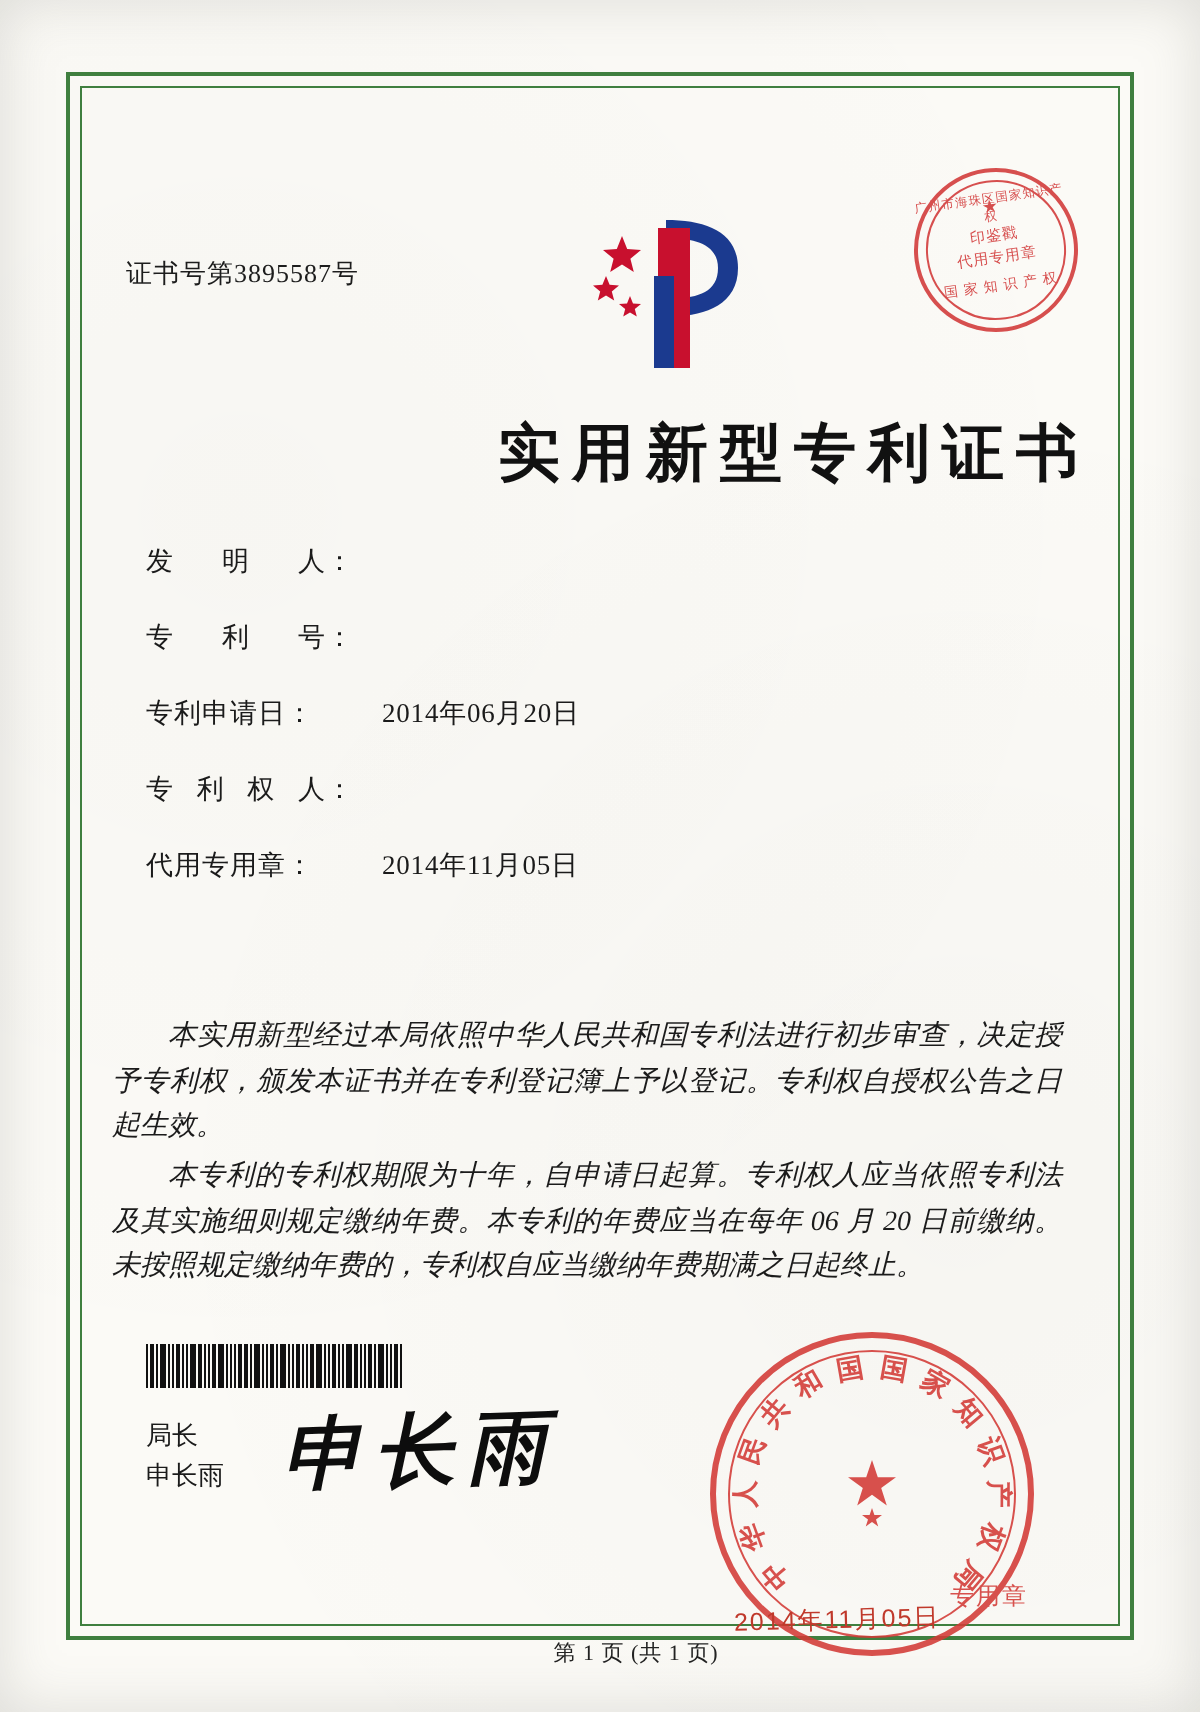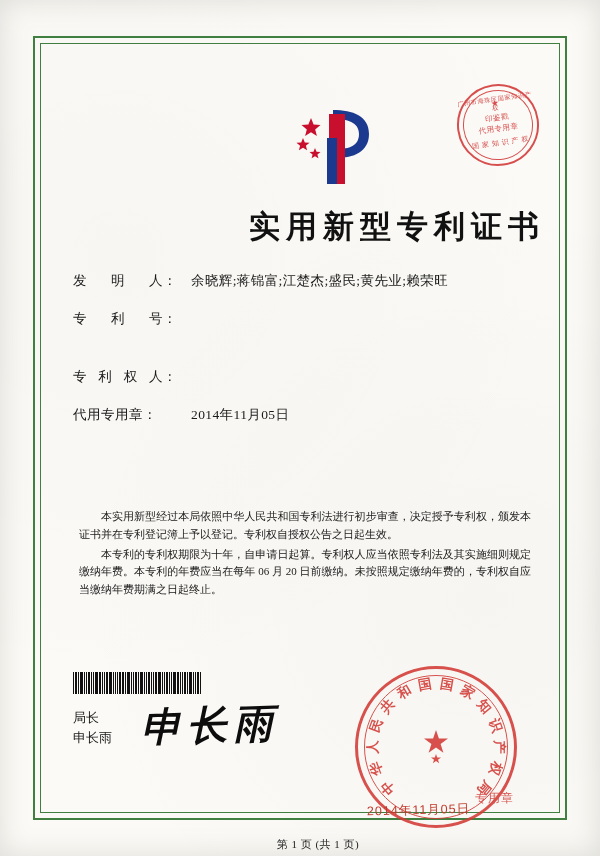--- a/index.html
+++ b/index.html
@@ -166,27 +166,28 @@
     box-sizing: border-box;
   }
   .row .value {
     flex: 1;
     letter-spacing: 0.4px;
   }
 
   
   .paras {
     position: absolute;
-    left: 24px;
+    left: 1px;
     right: 14px;
     top: 448px;
-    font-size: 11px;
+    font-size: 14px;
     line-height: 1.62;
     color: #1b1b1b;
     text-align: justify;
+    font-style: italic;
   }
   .paras p {
     margin: 0 0 2px 0;
     text-indent: 2em;
   }
 
   
   .barcode {
     position: absolute;
     left: 18px;
@@ -279,38 +280,39 @@
     font-size: 12.5px;
     color: #c0392b;
     font-family: "Liberation Sans", sans-serif;
     letter-spacing: 1px;
     transform: rotate(-1.5deg);
   }
 
   .page-foot {
     position: absolute;
     left: 0; right: 0;
-    bottom: 4px;
+    bottom: 22px;
     text-align: center;
     font-size: 11px;
     color: #222;
     letter-spacing: 0.5px;
     margin-left: 36px;
   }
 </style>
 </head>
 <body>
 
 <div class="page">
 
   <div class="border-outer"></div>
   <div class="border-inner"></div>
 
   <div class="content">
 
+    <div class="cert-no">证书号第3895587号</div>
 
     <div class="logo">
       <svg width="92" height="86" viewBox="0 0 92 86">
         <path d="M40 6 C60 6 76 12 76 30 C76 48 60 54 44 54 L44 45 C56 45 66 42 66 30 C66 18 54 15 40 15 Z" fill="#1b3a8f"></path>
         <path d="M36 10 L52 10 L52 80 L36 80 Z" fill="#c8102e"></path>
         <path d="M34 34 L44 34 L44 80 L34 80 Z" fill="#1b3a8f"></path>
         <polygon points="18,14 20.6,20.5 27.5,21 22.2,25.4 23.9,32 18,28.3 12.1,32 13.8,25.4 8.5,21 15.4,20.5" fill="#c8102e"></polygon>
         <polygon points="10,34 11.8,38.4 16.5,38.7 12.9,41.7 14.1,46.2 10,43.7 5.9,46.2 7.1,41.7 3.5,38.7 8.2,38.4" fill="#c8102e"></polygon>
         <polygon points="22,44 23.5,47.7 27.5,48 24.4,50.5 25.4,54.3 22,52.2 18.6,54.3 19.6,50.5 16.5,48 20.5,47.7" fill="#c8102e"></polygon>
       </svg>
@@ -329,32 +331,33 @@
 
     <div class="fields">
 
 
       <div class="row">
         <div class="label spread">
             <span>发</span>
             <span>明</span>
             <span>人：</span>
           </div>
-        <div class="value">余晓辉;蒋锦富;江楚杰;盛民;黄先业;赖荣旺</div>
       </div>
 
       <div class="row">
         <div class="label spread">
             <span>专</span>
             <span>利</span>
             <span>号：</span>
           </div>
       </div>
 
       <div class="row">
+        <div class="label">专利申请日：</div>
+        <div class="value">2014年06月20日</div>
       </div>
 
       <div class="row">
         <div class="label spread">
             <span>专</span>
             <span>利</span>
             <span>权</span>
             <span>人：</span>
           </div>
       </div>

